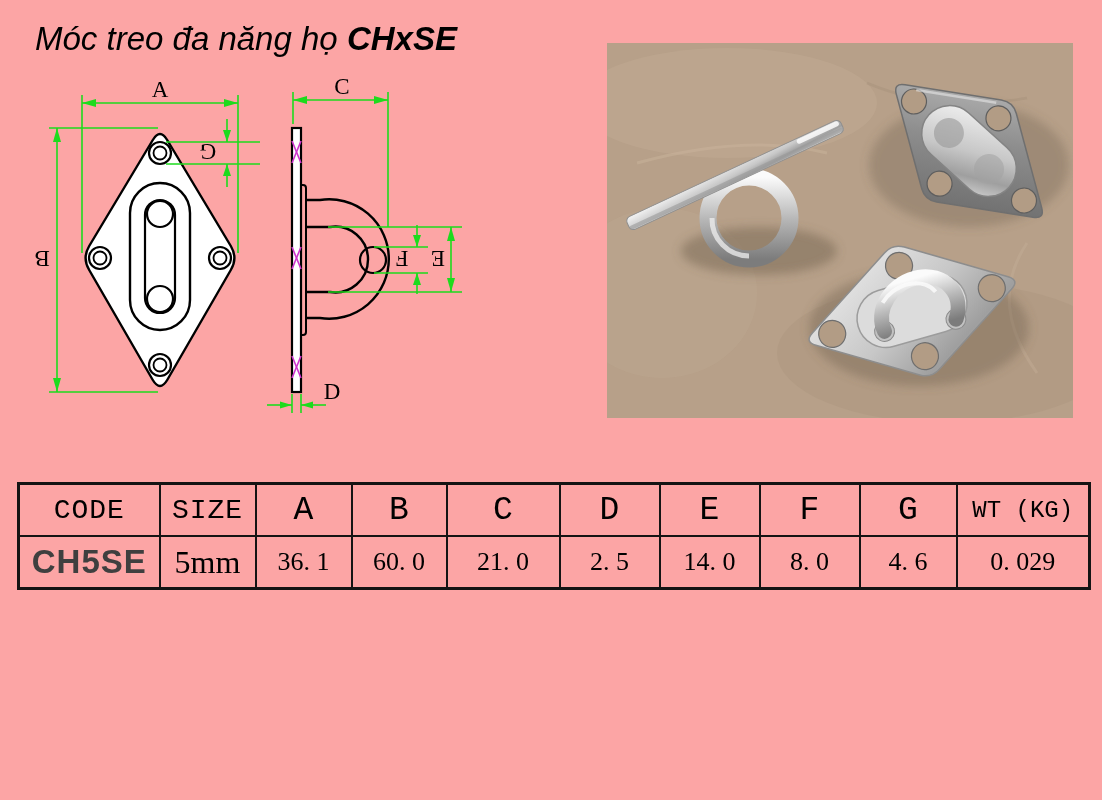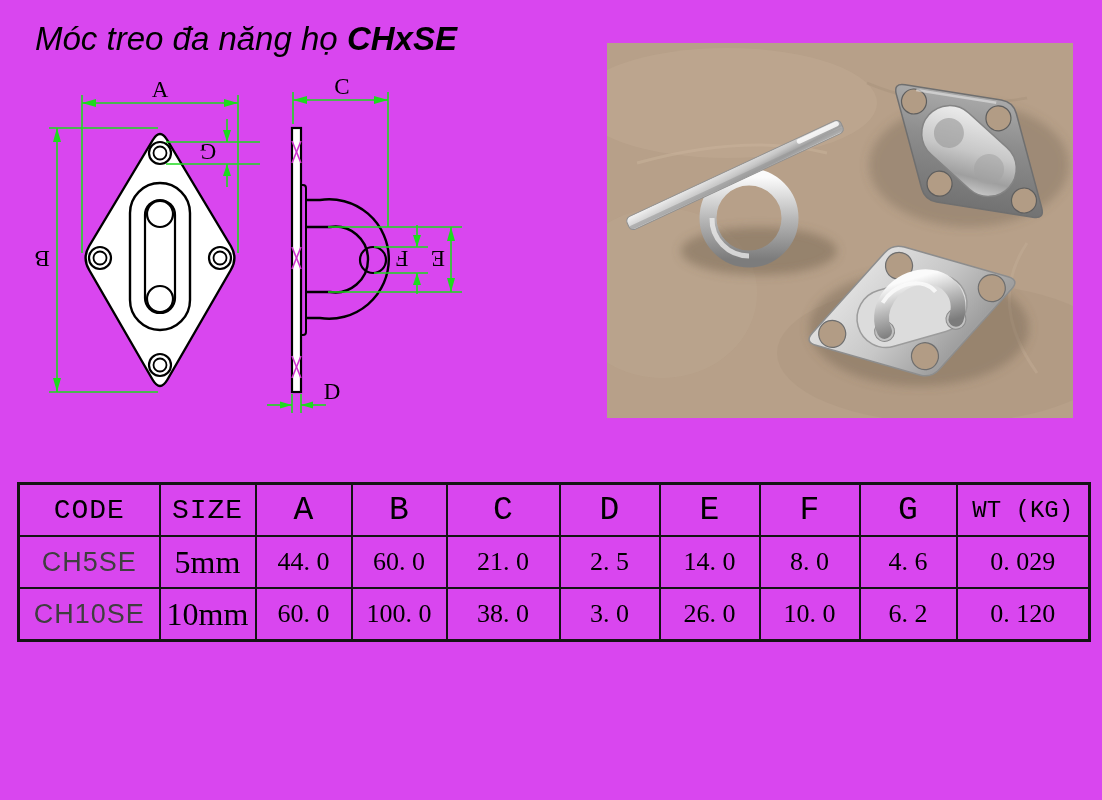--- a/index.html
+++ b/index.html
@@ -1,33 +1,33 @@
 <!DOCTYPE html>
 <html><head>
 <meta charset="utf-8">
 <style>
   html,body{margin:0;padding:0;background:#ffffff;}
-  .page{position:relative;width:1102px;height:800px;background:#d946ef;overflow:hidden;
+  .page{position:relative;width:1102px;height:800px;background:#fca5a5;overflow:hidden;
         font-family:"Liberation Sans",sans-serif;}
   .title{position:absolute;left:35px;top:20px;font-size:33px;font-style:italic;color:#000;white-space:nowrap;}
   .title .t-prefix{font-weight:400;}
   .title .t-family{font-weight:700;}
   .drawing-svg{position:absolute;left:0;top:70px;}
   .photo-svg{position:absolute;left:607px;top:43px;}
   .dim-label{font-family:"Liberation Serif","DejaVu Serif",serif;font-size:23px;fill:#000;}
   
   table.spec{position:absolute;left:17px;top:482px;width:1071px;border-collapse:collapse;
              table-layout:fixed;border:3px solid #141414;}
   table.spec th,table.spec td{border:2px solid #141414;text-align:center;vertical-align:middle;
              padding:0;height:50px;overflow:hidden;white-space:nowrap;}
   th.hdr{font-family:Liberation Mono, monospace;font-weight:400;color:#000;}
   th.hdr-word{font-size:28px;letter-spacing:1px;}
   th.hdr-letter{font-size:33px;}
   th.hdr-wt{font-size:24px;margin-left:20px;}
-  td.code{font-family:"Liberation Sans",sans-serif;font-weight:400;font-size:27px;color:#3f3f3f;letter-spacing:1px;}
+  td.code{font-family:"Liberation Sans",sans-serif;font-weight:700;font-size:33px;color:#3f3f3f;letter-spacing:1px;}
   td.size{font-family:"Liberation Serif","DejaVu Serif",serif;font-size:32px;color:#000;}
   td.num{font-family:"Liberation Serif","DejaVu Serif",serif;font-size:26px;color:#000;}
 </style>
 </head>
 <body>
 
 <div class="page">
 
   <div class="title">
     <span class="t-prefix">Móc treo đa năng họ </span><span class="t-family">CHxSE</span>
@@ -251,36 +251,24 @@
         <th class="hdr hdr-letter">E</th>
         <th class="hdr hdr-letter">F</th>
         <th class="hdr hdr-letter">G</th>
         <th class="hdr hdr-wt">WT (KG)</th>
       </tr>
     </thead>
     <tbody>
       <tr>
         <td class="code">CH5SE</td>
         <td class="size">5mm</td>
-        <td class="num">44. 0</td>
+        <td class="num">36. 1</td>
         <td class="num">60. 0</td>
         <td class="num">21. 0</td>
         <td class="num">2. 5</td>
         <td class="num">14. 0</td>
         <td class="num">8. 0</td>
         <td class="num">4. 6</td>
         <td class="num">0. 029</td>
       </tr>
-      <tr>
-        <td class="code">CH10SE</td>
-        <td class="size">10mm</td>
-        <td class="num">60. 0</td>
-        <td class="num">100. 0</td>
-        <td class="num">38. 0</td>
-        <td class="num">3. 0</td>
-        <td class="num">26. 0</td>
-        <td class="num">10. 0</td>
-        <td class="num">6. 2</td>
-        <td class="num">0. 120</td>
-      </tr>
     </tbody>
   </table>
 </div>
 
 </body></html>

